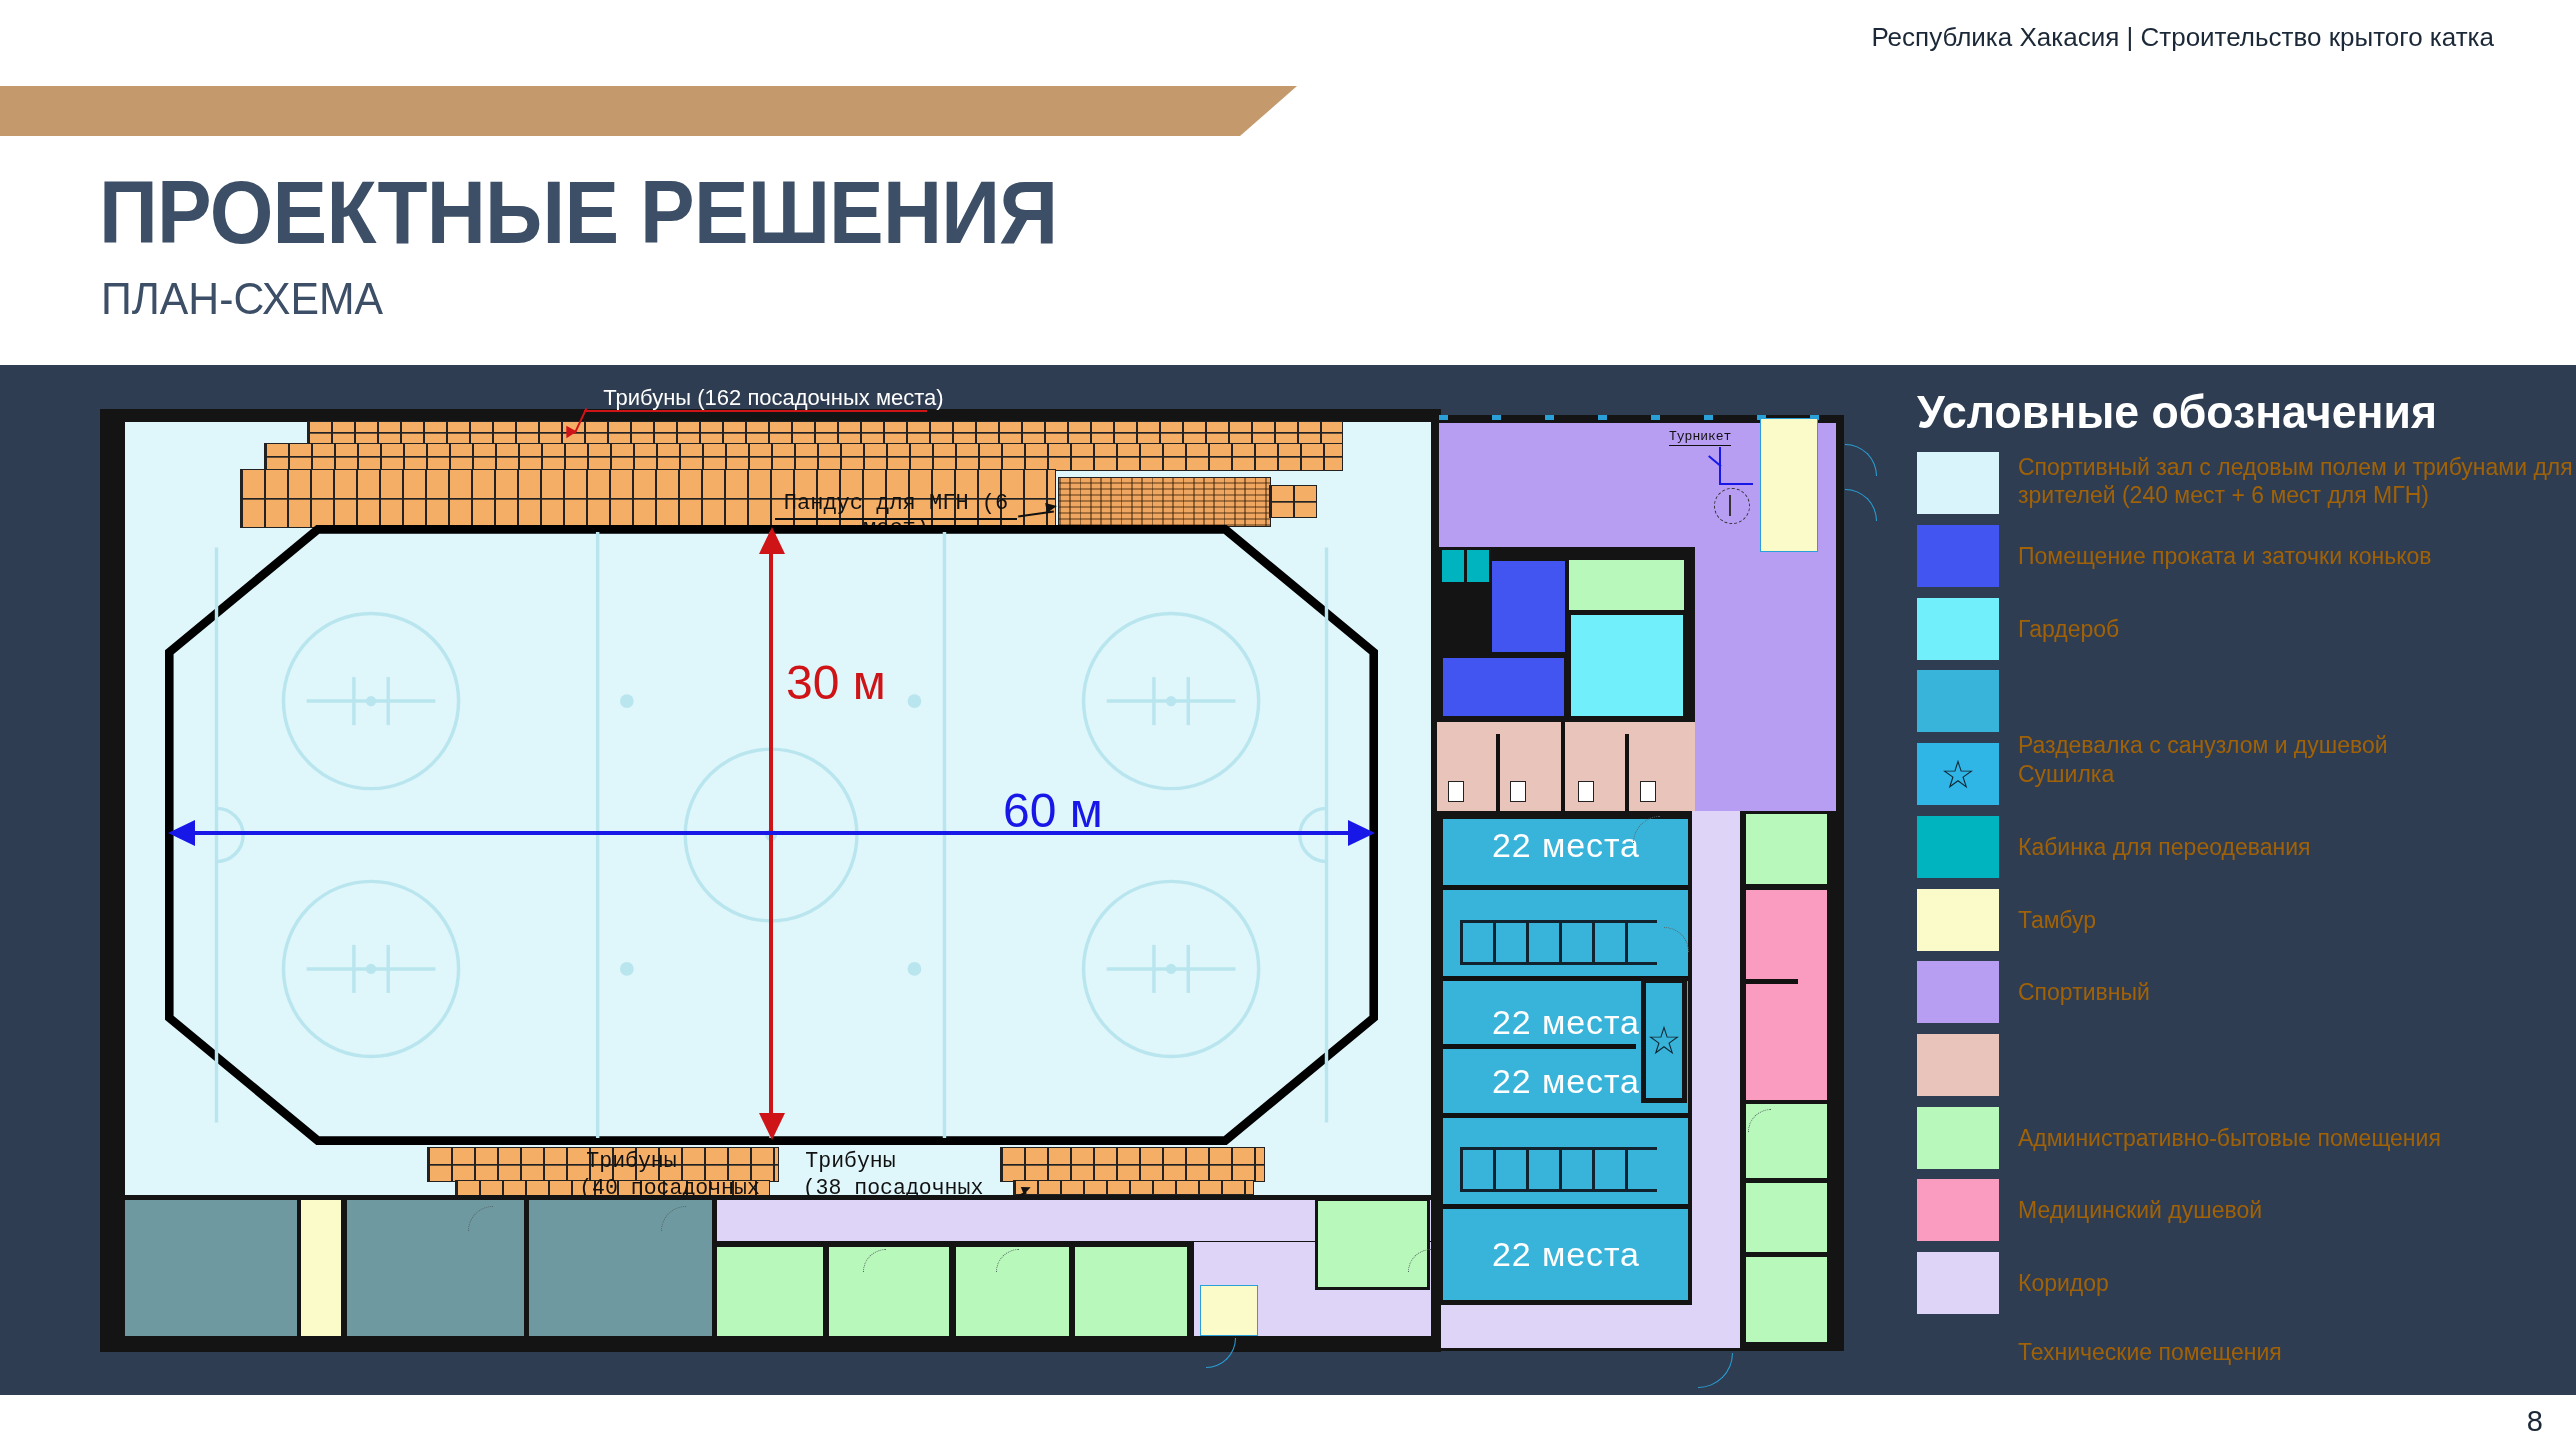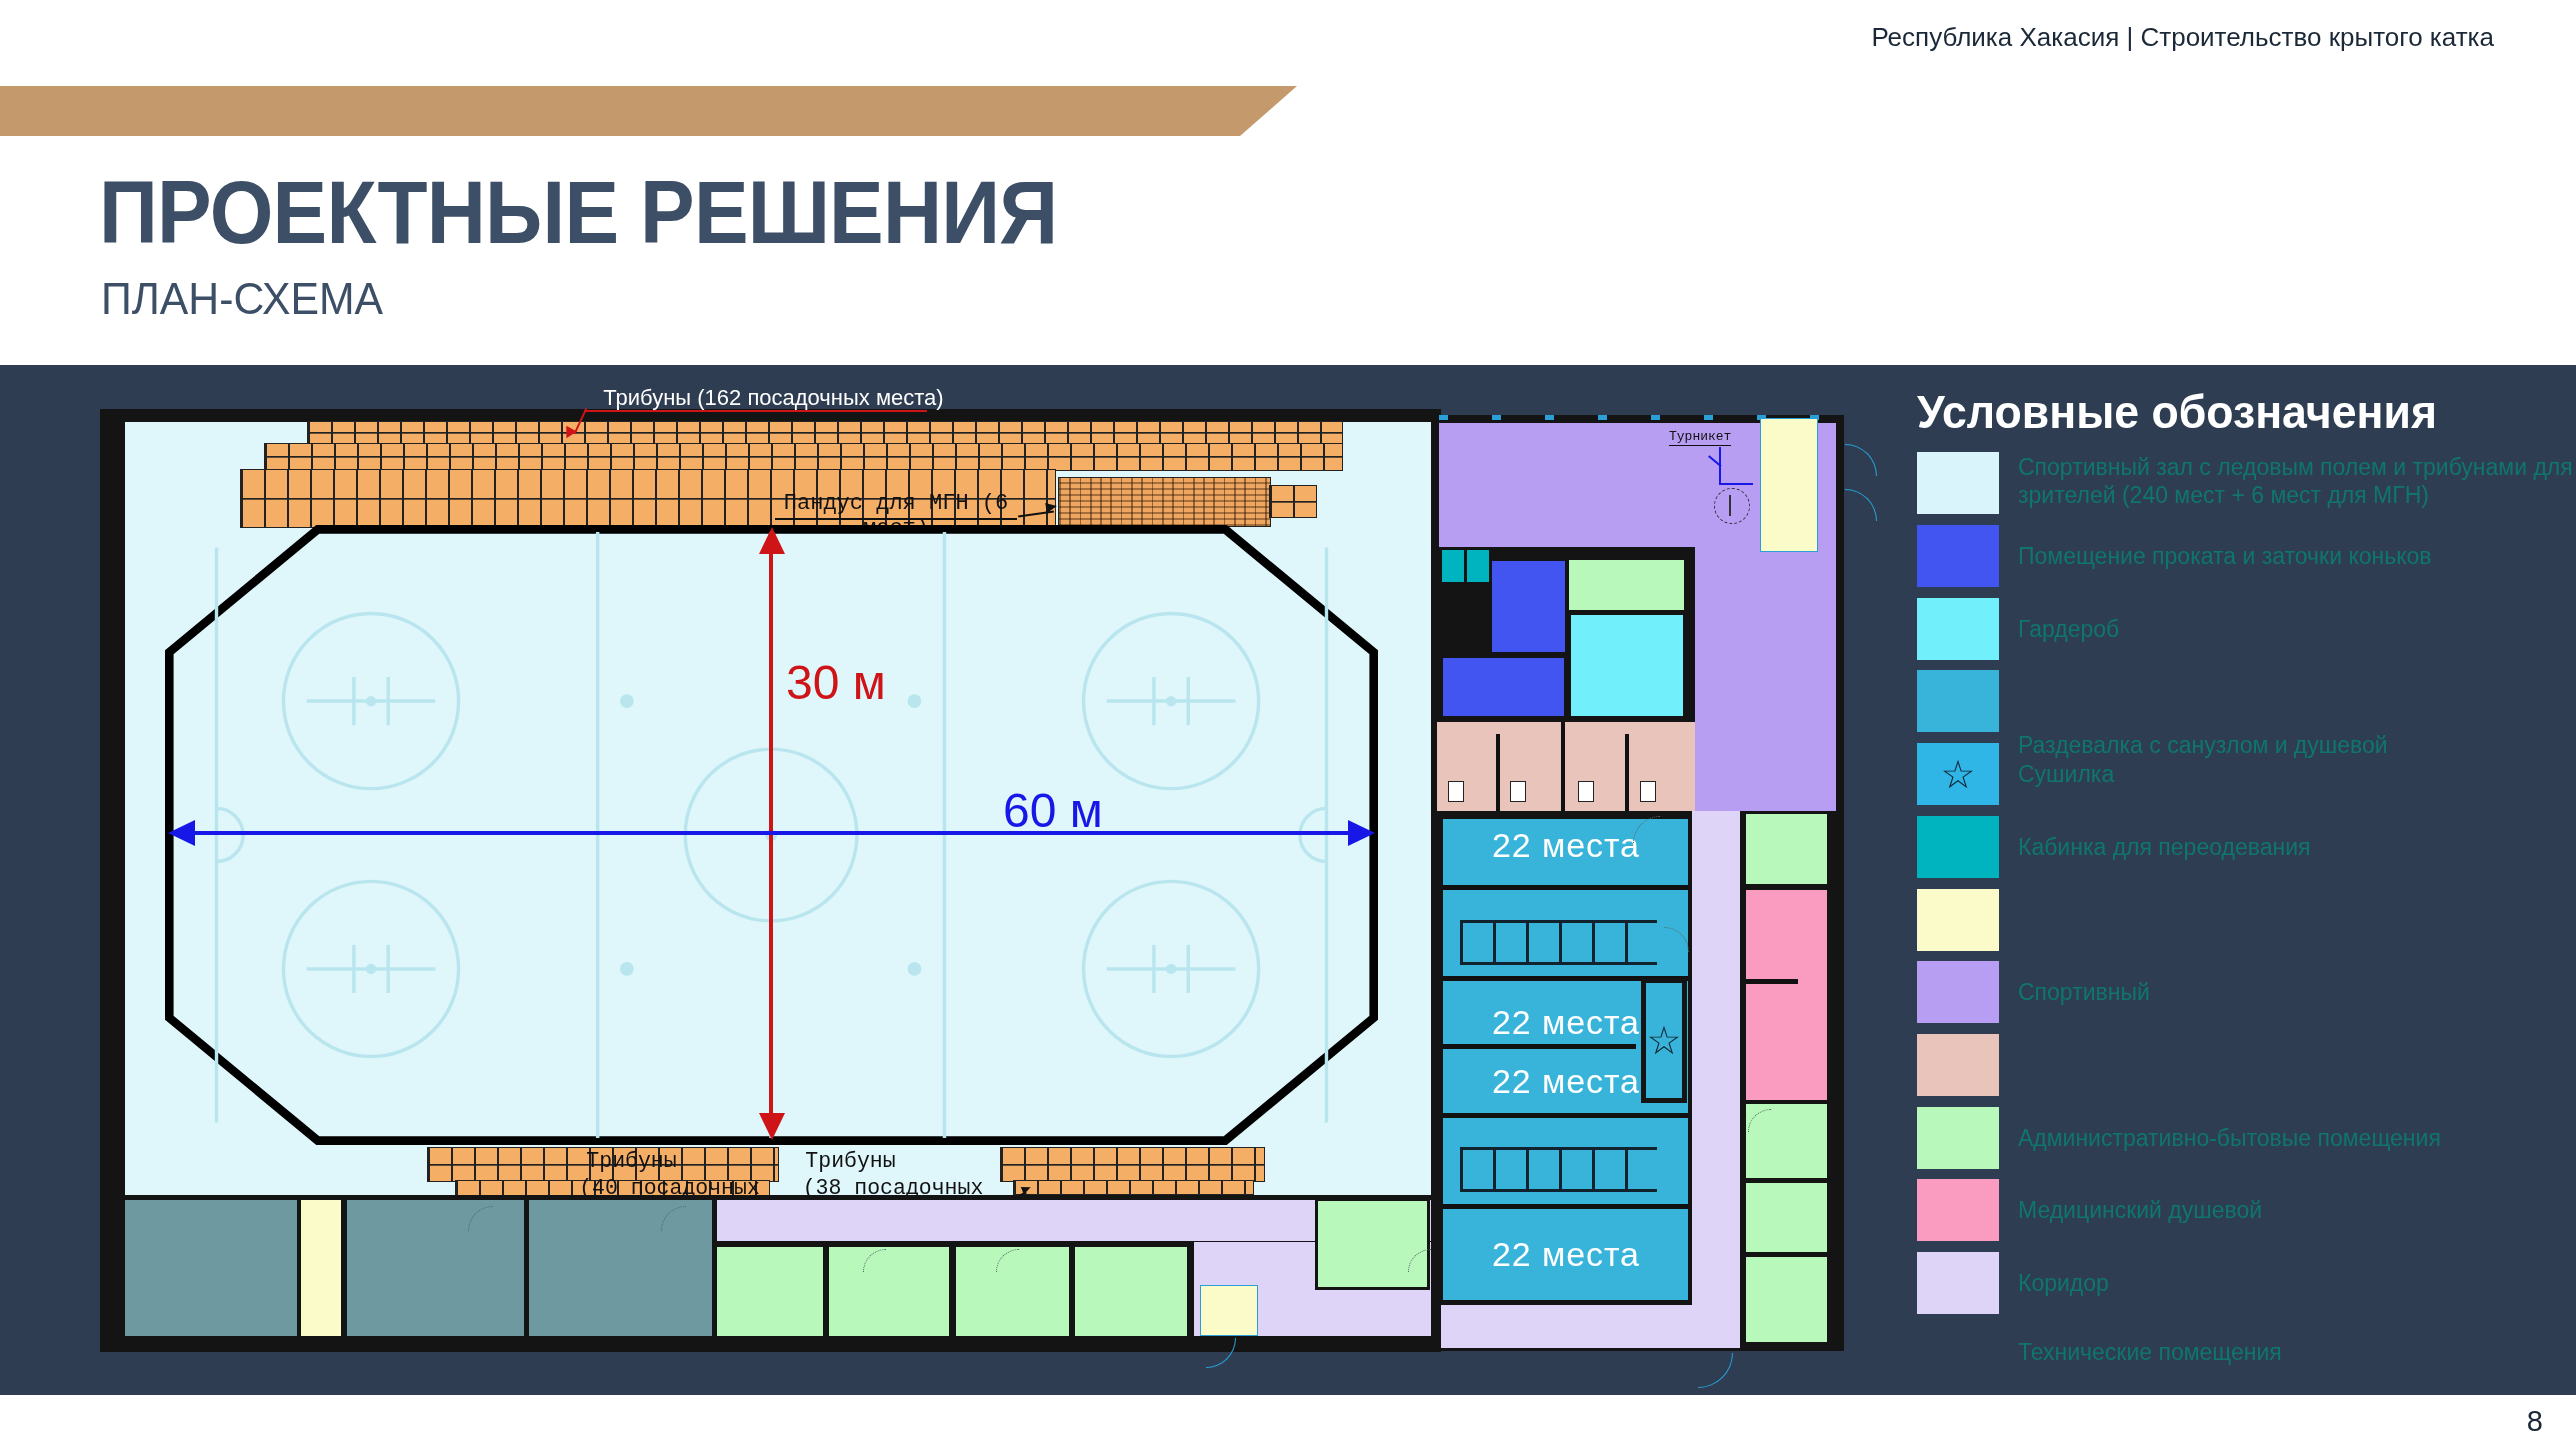--- a/index.html
+++ b/index.html
@@ -14,21 +14,21 @@
          transform:scaleX(.92);transform-origin:left top;white-space:nowrap;letter-spacing:-0.9px;}
   .subtitle{position:absolute;left:101px;top:273px;font-size:45px;font-weight:400;color:var(--c-title);
             transform:scaleX(.95);transform-origin:left top;white-space:nowrap;}
   .footer{position:absolute;left:0;top:1395px;width:2576px;height:54px;background:#ffffff;}
   .pagenum{position:absolute;right:33px;top:1405px;font-size:29px;color:#1b2837;}
 
   
   .lg-title{position:absolute;left:1917px;top:385px;font-size:46px;font-weight:700;color:#ffffff;
             transform:scaleX(.97);transform-origin:left top;white-space:nowrap;}
   .lg-swatch{position:absolute;left:1917px;width:82px;height:62px;display:flex;align-items:center;justify-content:center;}
-  .lg-label{position:absolute;left:2018px;width:558px;font-size:23px;line-height:28px;color:#0f766e;}
+  .lg-label{position:absolute;left:2018px;width:558px;font-size:23px;line-height:28px;color:#a16207;}
   .star{font-size:39px;color:#10232e;line-height:1;}
 
   
   .wallbox{background:var(--c-wall);}
   .room{position:absolute;}
   .txt{position:absolute;color:#111;font-family:Liberation Mono, monospace;}
   .wtxt{position:absolute;color:#fff;}
   .seat{position:absolute;left:1449px;width:234px;text-align:center;font-size:34px;color:#fff;letter-spacing:0.9px;}
   .tribune{background:var(--c-tribune);border:1.7px solid #222;
            background-image:repeating-linear-gradient(90deg,#222 0 1.7px,transparent 1.7px 23px),
@@ -242,20 +242,21 @@
 
   <div class="lg-swatch" style="top: 743px; background: rgb(47, 181, 230);">
     <span class="star">☆</span>
   </div>
   <div class="lg-label" style="top:760px;">Сушилка</div>
 
   <div class="lg-swatch" style="top: 816px; background: rgb(0, 180, 191);"></div>
   <div class="lg-label" style="top:833px;">Кабинка для переодевания</div>
 
   <div class="lg-swatch" style="top: 889px; background: rgb(251, 251, 201);"></div>
+  <div class="lg-label" style="top:906px;">Тамбур</div>
 
   <div class="lg-swatch" style="top: 961px; background: rgb(184, 158, 243);"></div>
   <div class="lg-label" style="top:978px;">Спортивный</div>
 
   <div class="lg-swatch" style="top: 1034px; background: rgb(233, 196, 186);"></div>
 
   <div class="lg-swatch" style="top: 1107px; background: rgb(185, 248, 187);"></div>
   <div class="lg-label" style="top:1124px;">Административно-бытовые помещения</div>
 
   <div class="lg-swatch" style="top: 1179px; background: rgb(250, 156, 192);"></div>

